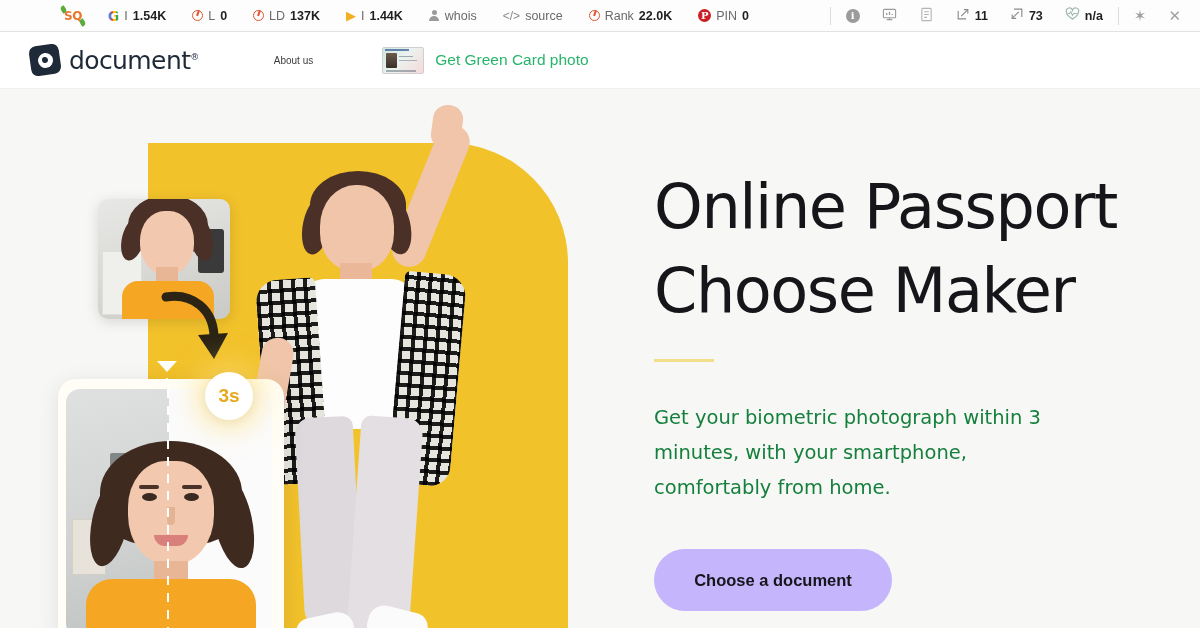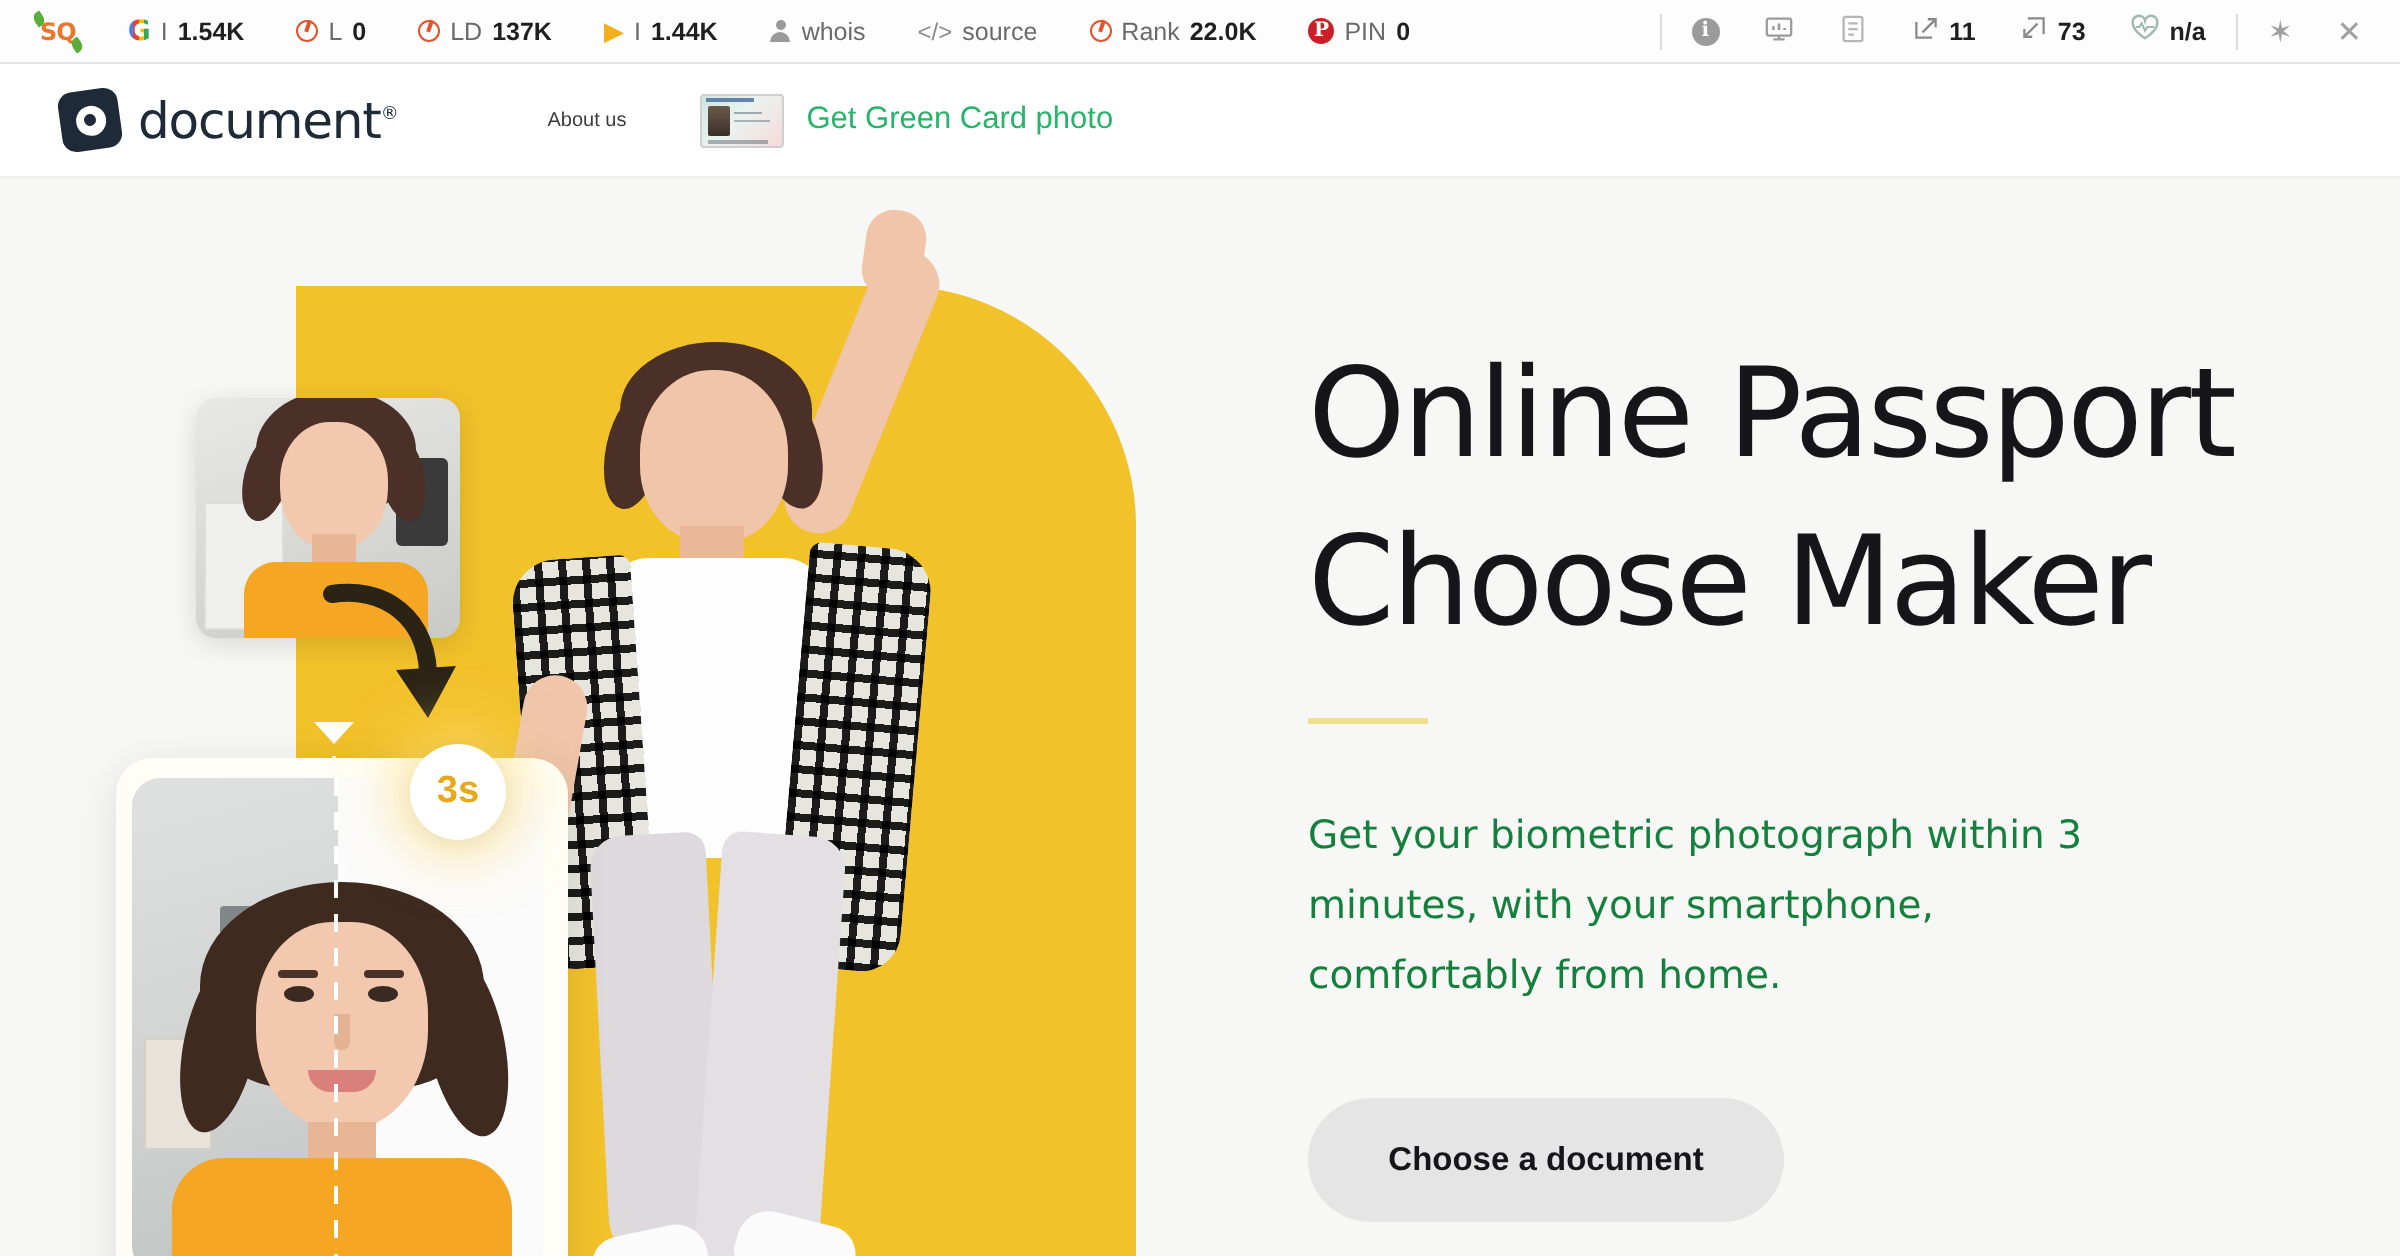--- a/index.html
+++ b/index.html
@@ -12,20 +12,21 @@
 
   
   .seo-bar {
     position: absolute; top: 0; left: 0;
     width: 1200px; height: 32px;
     background: #fdfdfd;
     border-bottom: 1px solid #e2e2e2;
     display: flex; align-items: center;
     font-size: 12.5px; color: #5a5a5a;
     z-index: 50;
+    padding-left: 44px;
   }
   .seo-left { display: flex; align-items: center; padding-left: 7px; gap: 0px; }
   .seo-item { display: flex; align-items: center; gap: 5px; padding: 0 13px; white-space: nowrap; }
   .seo-item .lbl { color: #6a6a6a; font-size: 12.5px; }
   .seo-item .val { color: #1f1f1f; font-weight: bold; font-size: 12.5px; }
   .sq-logo { font-weight: bold; font-size: 12px; color: #e8762c; position: relative; letter-spacing: -0.5px;
              font-family: "DejaVu Sans", sans-serif; }
   .sq-logo::before, .sq-logo::after {
     content: ""; position: absolute; width: 5px; height: 7px;
     background: #5aad3c; border-radius: 60% 0 60% 0;
@@ -66,21 +67,21 @@
   .brand { display: flex; align-items: center; gap: 9px; margin-left: 30px; }
   .brand-mark { width: 30px; height: 30px; background: #1e2a38; border-radius: 7px;
                 transform: rotate(-8deg); display:flex; align-items:center; justify-content:center; }
   .brand-mark .ring { width: 15px; height: 15px; border-radius: 50%; background: #fff;
                       display:flex; align-items:center; justify-content:center; }
   .brand-mark .dot { width: 6px; height: 6px; border-radius: 50%; background: #1e2a38; }
   .brand-text { font-size: 25px; color: #1e2a38; letter-spacing: -0.6px; position: relative;
                 font-family: "DejaVu Sans", sans-serif; }
   .brand-text .reg { font-size: 9px; vertical-align: super; }
   .nav-about { margin-left: 75px; font-size: 10px; color: #3d3d3d; }
-  .nav-green { margin-left: 37px; display: flex; align-items: center; gap: 11px; }
+  .nav-green { margin-left: 69px; display: flex; align-items: center; gap: 11px; }
   .gc-thumb { width: 42px; height: 27px; border-radius: 2px; overflow: hidden; position: relative;
               background: linear-gradient(135deg,#cfe6de 0%, #eaf3ef 45%, #f6d9d9 100%); border: 1px solid #cfcfcf; }
   .gc-thumb .gc-photo { position: absolute; left: 3px; top: 5px; width: 11px; height: 15px;
                         background: linear-gradient(#6b5a4a,#3a2f28); border-radius: 1px; }
   .gc-thumb .gc-l1 { position:absolute; left:2px; top:1.5px; width: 24px; height:2px; background:#3b5d9b; opacity:.75; }
   .gc-thumb .gc-l2 { position:absolute; left:16px; top:8px; width: 14px; height:1.5px; background:#7b8a96; opacity:.7; }
   .gc-thumb .gc-l3 { position:absolute; left:16px; top:12px; width: 18px; height:1.5px; background:#7b8a96; opacity:.6; }
   .gc-thumb .gc-l4 { position:absolute; left:3px; top:22px; width: 30px; height:2px; background:#5a6a76; opacity:.5; }
   .nav-green-label { font-size: 15.5px; color: #28b46a; }
 
@@ -175,21 +176,21 @@
               box-shadow: 0 0 26px 10px rgba(255,222,120,.55), 0 2px 10px rgba(0,0,0,.10);
               color: #E8A81C; font-size: 19px; font-weight: bold; }
 
   
   .right-col { position: absolute; left: 654px; top: 76px; width: 500px; }
   .h1 { font-size: 62px; line-height: 84px; color: #15151a; font-weight: normal; letter-spacing: -1.4px;
         font-family: "DejaVu Sans", sans-serif; }
   .divider { width: 60px; height: 3px; background: #F2DF8A; margin-top: 26px; }
   .lead { margin-top: 38px; font-size: 19.5px; line-height: 35px; color: #15803d; max-width: 430px;
           font-family: "DejaVu Sans", sans-serif; }
-  .cta { margin-top: 44px; width: 238px; height: 62px; border-radius: 31px; background: #e5e5e5;
+  .cta { margin-top: 44px; width: 238px; height: 62px; border-radius: 31px; background: #c4b5fd;
          border: none; color: #15151a; font-size: 16.5px; font-weight: bold; cursor: pointer;
          font-family: "Liberation Sans", sans-serif; }
 </style>
 </head>
 <body>
 
 <div class="page">
 
   <div class="seo-bar">
     <div class="seo-left">

